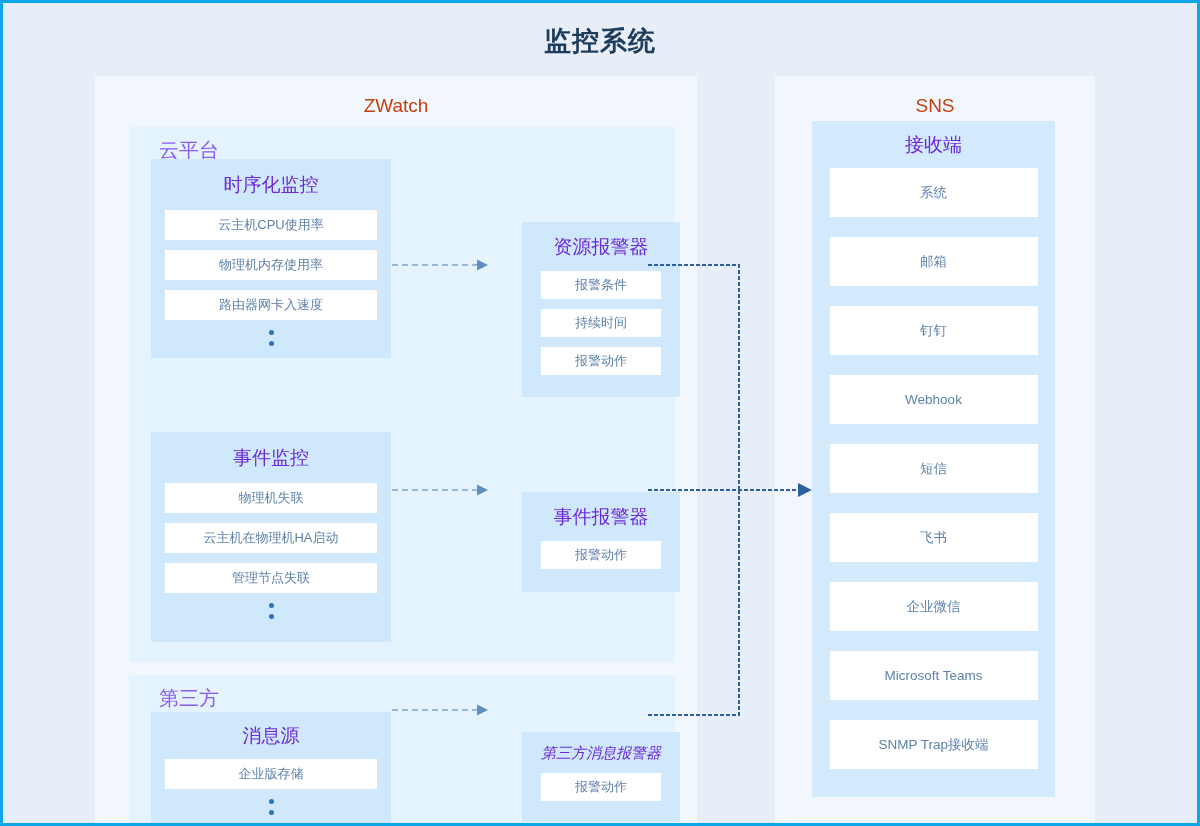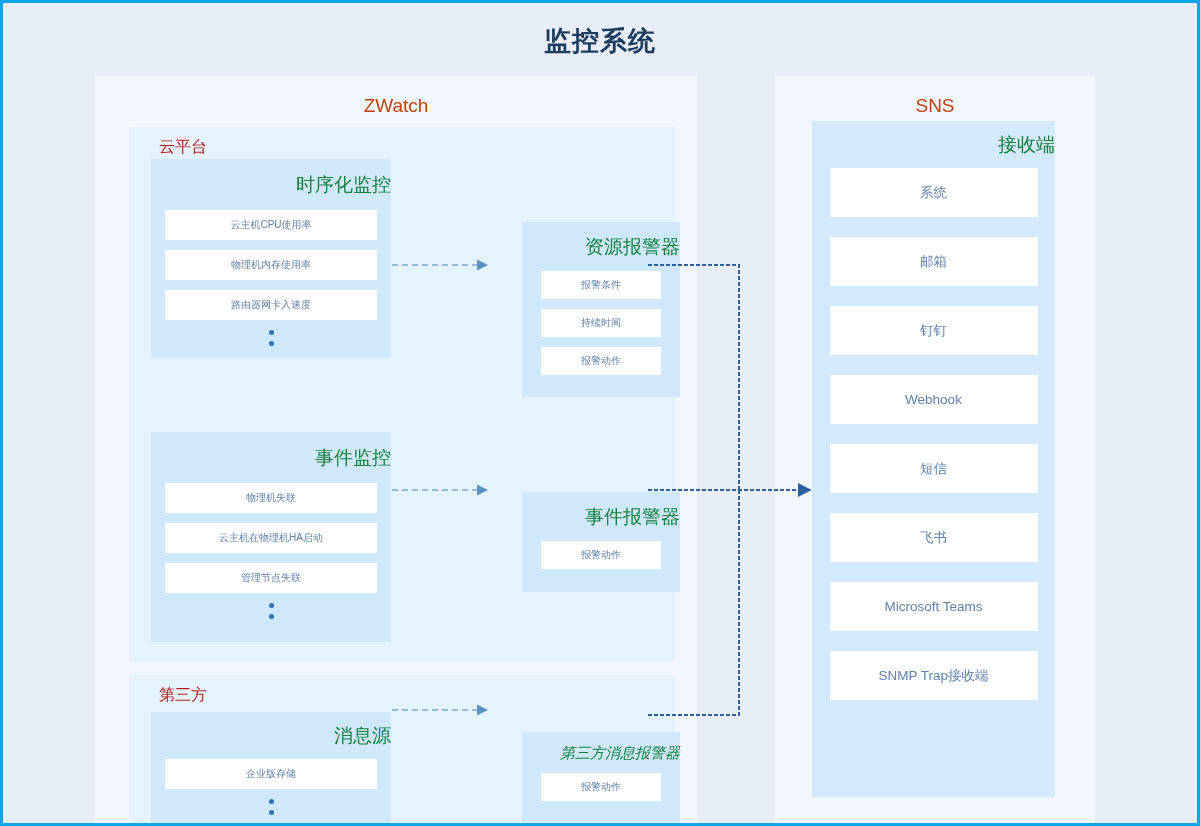--- a/index.html
+++ b/index.html
@@ -73,40 +73,40 @@
   #third-group {
     left: 34px;
     top: 599px;
     width: 546px;
     height: 185px;
   }
   .group-label {
     position: absolute;
     left: 30px;
     top: 10px;
-    font-size: 16px;
-    color: #b91c1c;
+    font-size: 20px;
+    color: #8b5cf6;
   }
   
   .card {
     position: absolute;
     background: #cfe8fb;
     box-sizing: border-box;
   }
   .card-title {
     width: 100%;
-    text-align: right;
+    text-align: center;
     font-size: 19px;
-    color: #15803d;
+    color: #6d28d9;
     line-height: 1;
   }
   .item {
     background: #ffffff;
     color: #5e82ab;
-    font-size: 10px;
+    font-size: 13px;
     display: flex;
     align-items: center;
     justify-content: center;
     box-sizing: border-box;
   }
   .dots {
     width: 100%;
     display: flex;
     flex-direction: column;
     align-items: center;
@@ -278,20 +278,21 @@
     <div class="panel-title">SNS</div>
 
     <div id="receiver-card">
       <div class="card-title">接收端</div>
       <div class="item">系统</div>
       <div class="item">邮箱</div>
       <div class="item">钉钉</div>
       <div class="item">Webhook</div>
       <div class="item">短信</div>
       <div class="item">飞书</div>
+      <div class="item">企业微信</div>
       <div class="item">Microsoft Teams</div>
       <div class="item">SNMP Trap接收端</div>
     </div>
   </div>
 
   <svg class="wires">
     <defs>
       <marker id="arrow-dashed" viewBox="0 0 10 10" refX="8" refY="5" markerWidth="7" markerHeight="7" orient="auto-start-reverse">
         <path d="M 0 0 L 10 5 L 0 10 z" fill="#5d8fc0"></path>
       </marker>

